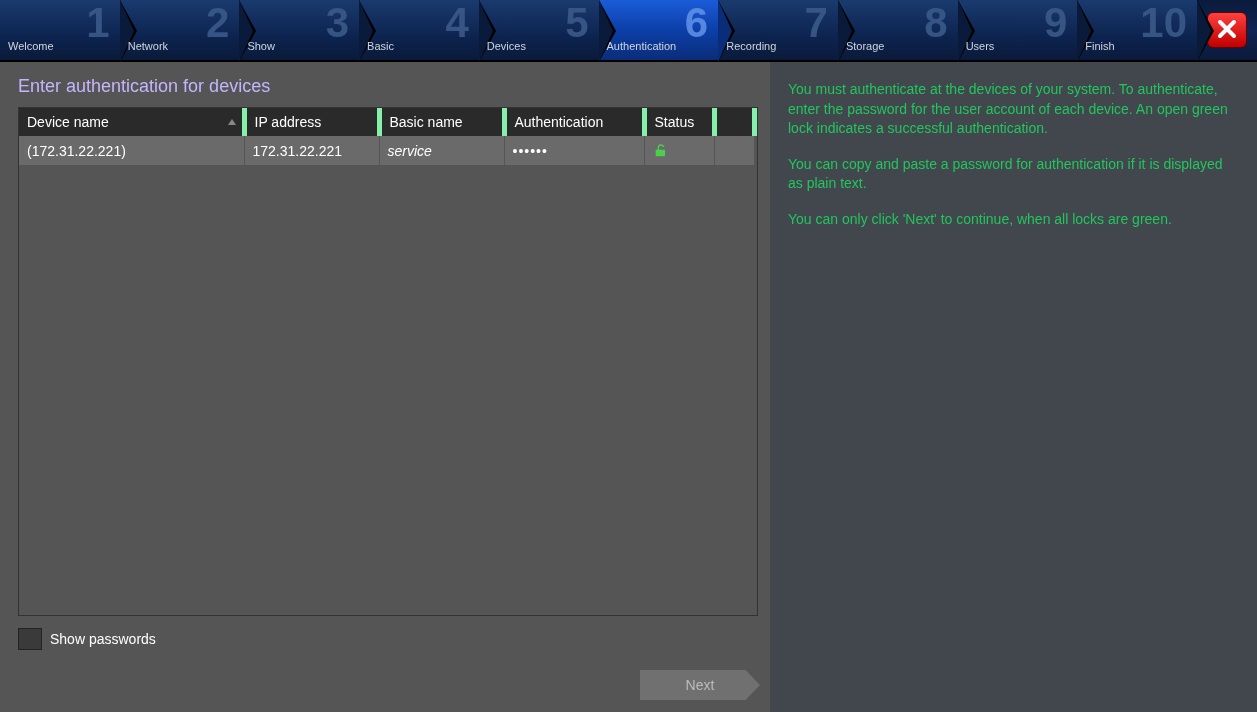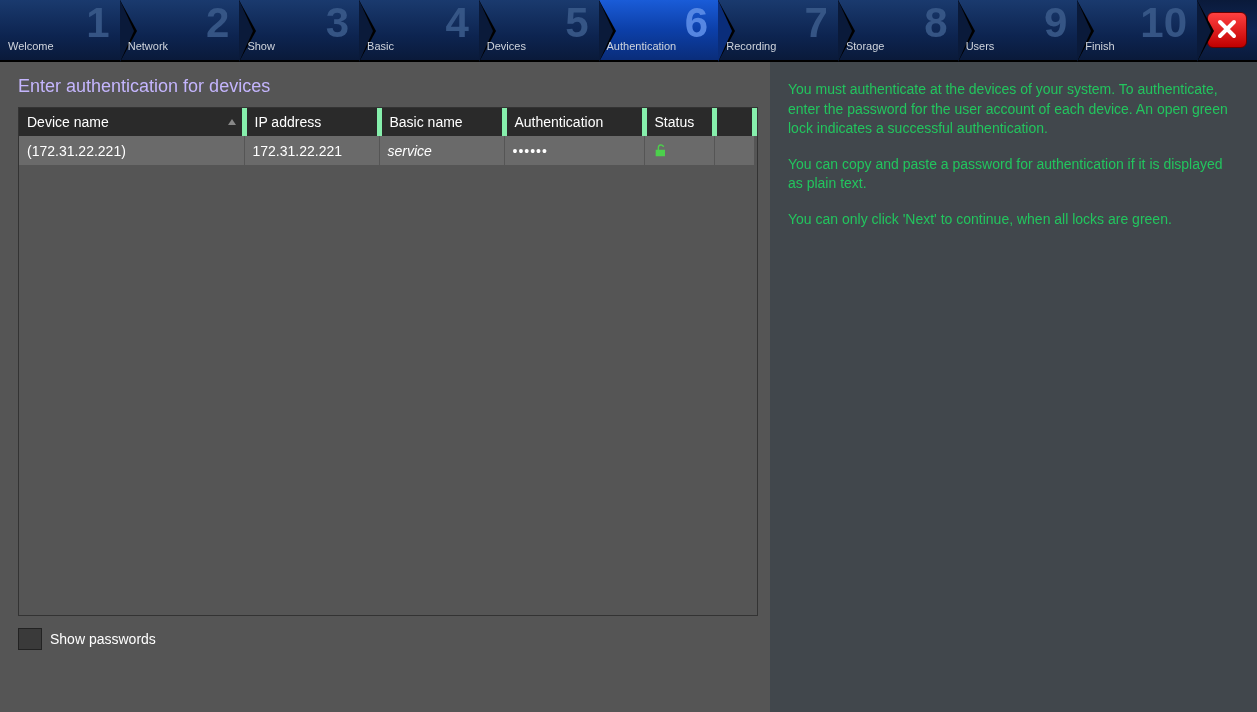--- a/index.html
+++ b/index.html
@@ -136,19 +136,20 @@
             <td></td>
           </tr>
         </tbody>
       </table>
     </div>
     <div class="show-pwd">
       <div class="checkbox"></div>
       <span>Show passwords</span>
     </div>
     <div style="height:50px"></div>
+    <div class="next-btn">Next</div>
   </div>
   <div class="right help">
     <p>You must authenticate at the devices of your system. To authenticate, enter the password for the user account of each device. An open green lock indicates a successful authentication.</p>
     <p>You can copy and paste a password for authentication if it is displayed as plain text.</p>
     <p>You can only click 'Next' to continue, when all locks are green.</p>
   </div>
 </div>
 
 </body></html>

